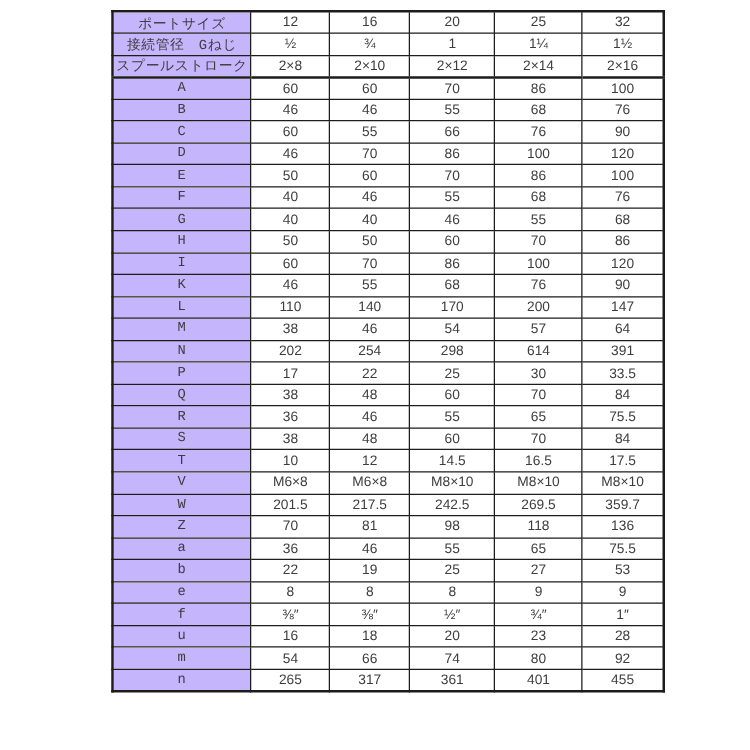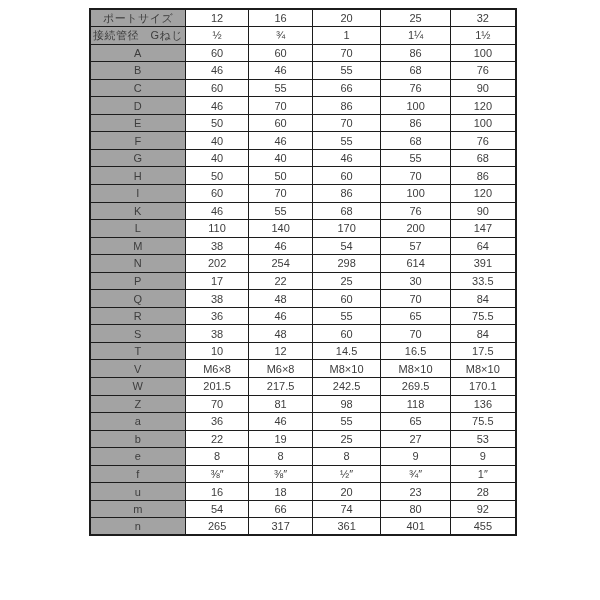--- a/index.html
+++ b/index.html
@@ -24,22 +24,23 @@
     height: 17.55px;
     text-align: center;
     vertical-align: middle;
     font-size: 11px;
     color: #3d3d3d;
     padding: 0 2px;
     white-space: nowrap;
     overflow: hidden;
   }
   table.dim-table td.label-cell {
-    background: #a3a3a3;
+    background: #c4b5fd;
     letter-spacing: 0.5px;
+    font-family: Liberation Mono, monospace;
   }
   table.dim-table tr.header-last td {
     border-bottom: 2px solid #1c1c1c;
   }
 </style>
 </head>
 <body>
 
 <div class="table-wrap">
   <table class="dim-table">
@@ -61,20 +62,28 @@
           <td>32</td>
         </tr>
         <tr>
           <td class="label-cell">接続管径　Gねじ</td>
           <td>½</td>
           <td>¾</td>
           <td>1</td>
           <td>1¼</td>
           <td>1½</td>
         </tr>
+        <tr class="header-last">
+          <td class="label-cell">スプールストローク</td>
+          <td>2×8</td>
+          <td>2×10</td>
+          <td>2×12</td>
+          <td>2×14</td>
+          <td>2×16</td>
+        </tr>
         <tr>
           <td class="label-cell">A</td>
           <td>60</td>
           <td>60</td>
           <td>70</td>
           <td>86</td>
           <td>100</td>
         </tr>
         <tr>
           <td class="label-cell">B</td>
@@ -219,21 +228,21 @@
           <td>M8×10</td>
           <td>M8×10</td>
           <td>M8×10</td>
         </tr>
         <tr>
           <td class="label-cell">W</td>
           <td>201.5</td>
           <td>217.5</td>
           <td>242.5</td>
           <td>269.5</td>
-          <td>170.1</td>
+          <td>359.7</td>
         </tr>
         <tr>
           <td class="label-cell">Z</td>
           <td>70</td>
           <td>81</td>
           <td>98</td>
           <td>118</td>
           <td>136</td>
         </tr>
         <tr>

